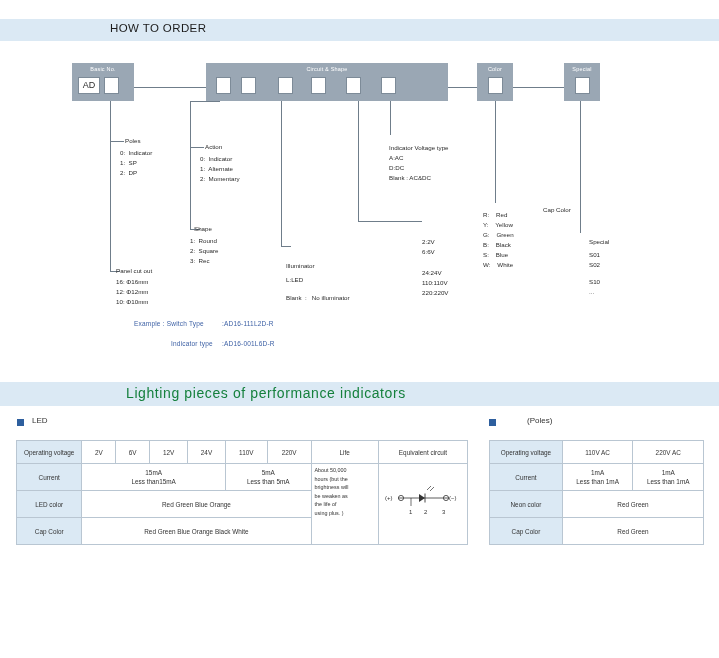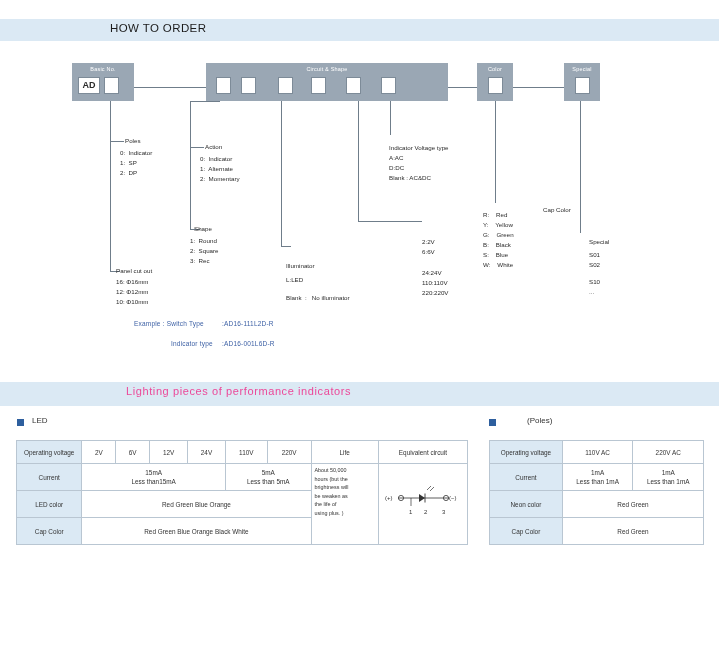--- a/index.html
+++ b/index.html
@@ -11,39 +11,39 @@
   .band{
     position:absolute;left:0;width:719px;height:22px;
     background:#dbe9f4;
   }
   #band1{top:19px;}
   #band2{top:382px;height:24px;}
   .band-title{
     position:absolute;font-size:11.5px;color:#1b1b1b;letter-spacing:.4px;
   }
   #title1{left:110px;top:22px;font-size:11.5px;}
-  #title2{left:126px;top:385px;font-size:11px;letter-spacing:.6px;color:#ec4899;}
+  #title2{left:126px;top:385px;font-size:14px;letter-spacing:.6px;color:#15803d;}
 
   
   #diagram{position:absolute;left:0;top:55px;width:719px;height:300px;}
   .blk{
     position:absolute;background:#9aa7b4;
   }
   .blk .cap{
     position:absolute;top:3px;left:0;width:100%;text-align:center;
     font-size:5.5px;color:#ffffff;letter-spacing:.2px;
   }
   .cell{
     position:absolute;background:#ffffff;border:1px solid #7d8b98;
     width:13px;height:15px;top:14px;
   }
   .cellad{
     position:absolute;background:#ffffff;border:1px solid #7d8b98;
     width:20px;height:15px;top:14px;left:6px;
-    font-size:9px;line-height:15px;text-align:center;color:#2b2b2b;font-weight:bold;
+    font-size:9px;line-height:15px;text-align:center;color:#2b2b2b;
   }
   .conn{position:absolute;height:1px;background:#6f7d8a;}
   .lead{position:absolute;background:#6f7d8a;}
   .lbl{position:absolute;font-size:6.2px;line-height:9.5px;color:#2b2b2b;white-space:pre;}
   .ex{position:absolute;font-size:6.5px;color:#3b5fa4;letter-spacing:.2px;}
 
   
   .sq{position:absolute;width:7px;height:7px;background:#2e5f9e;}
   .tlabel{position:absolute;font-size:8px;color:#333;}
   table{border-collapse:collapse;position:absolute;}

